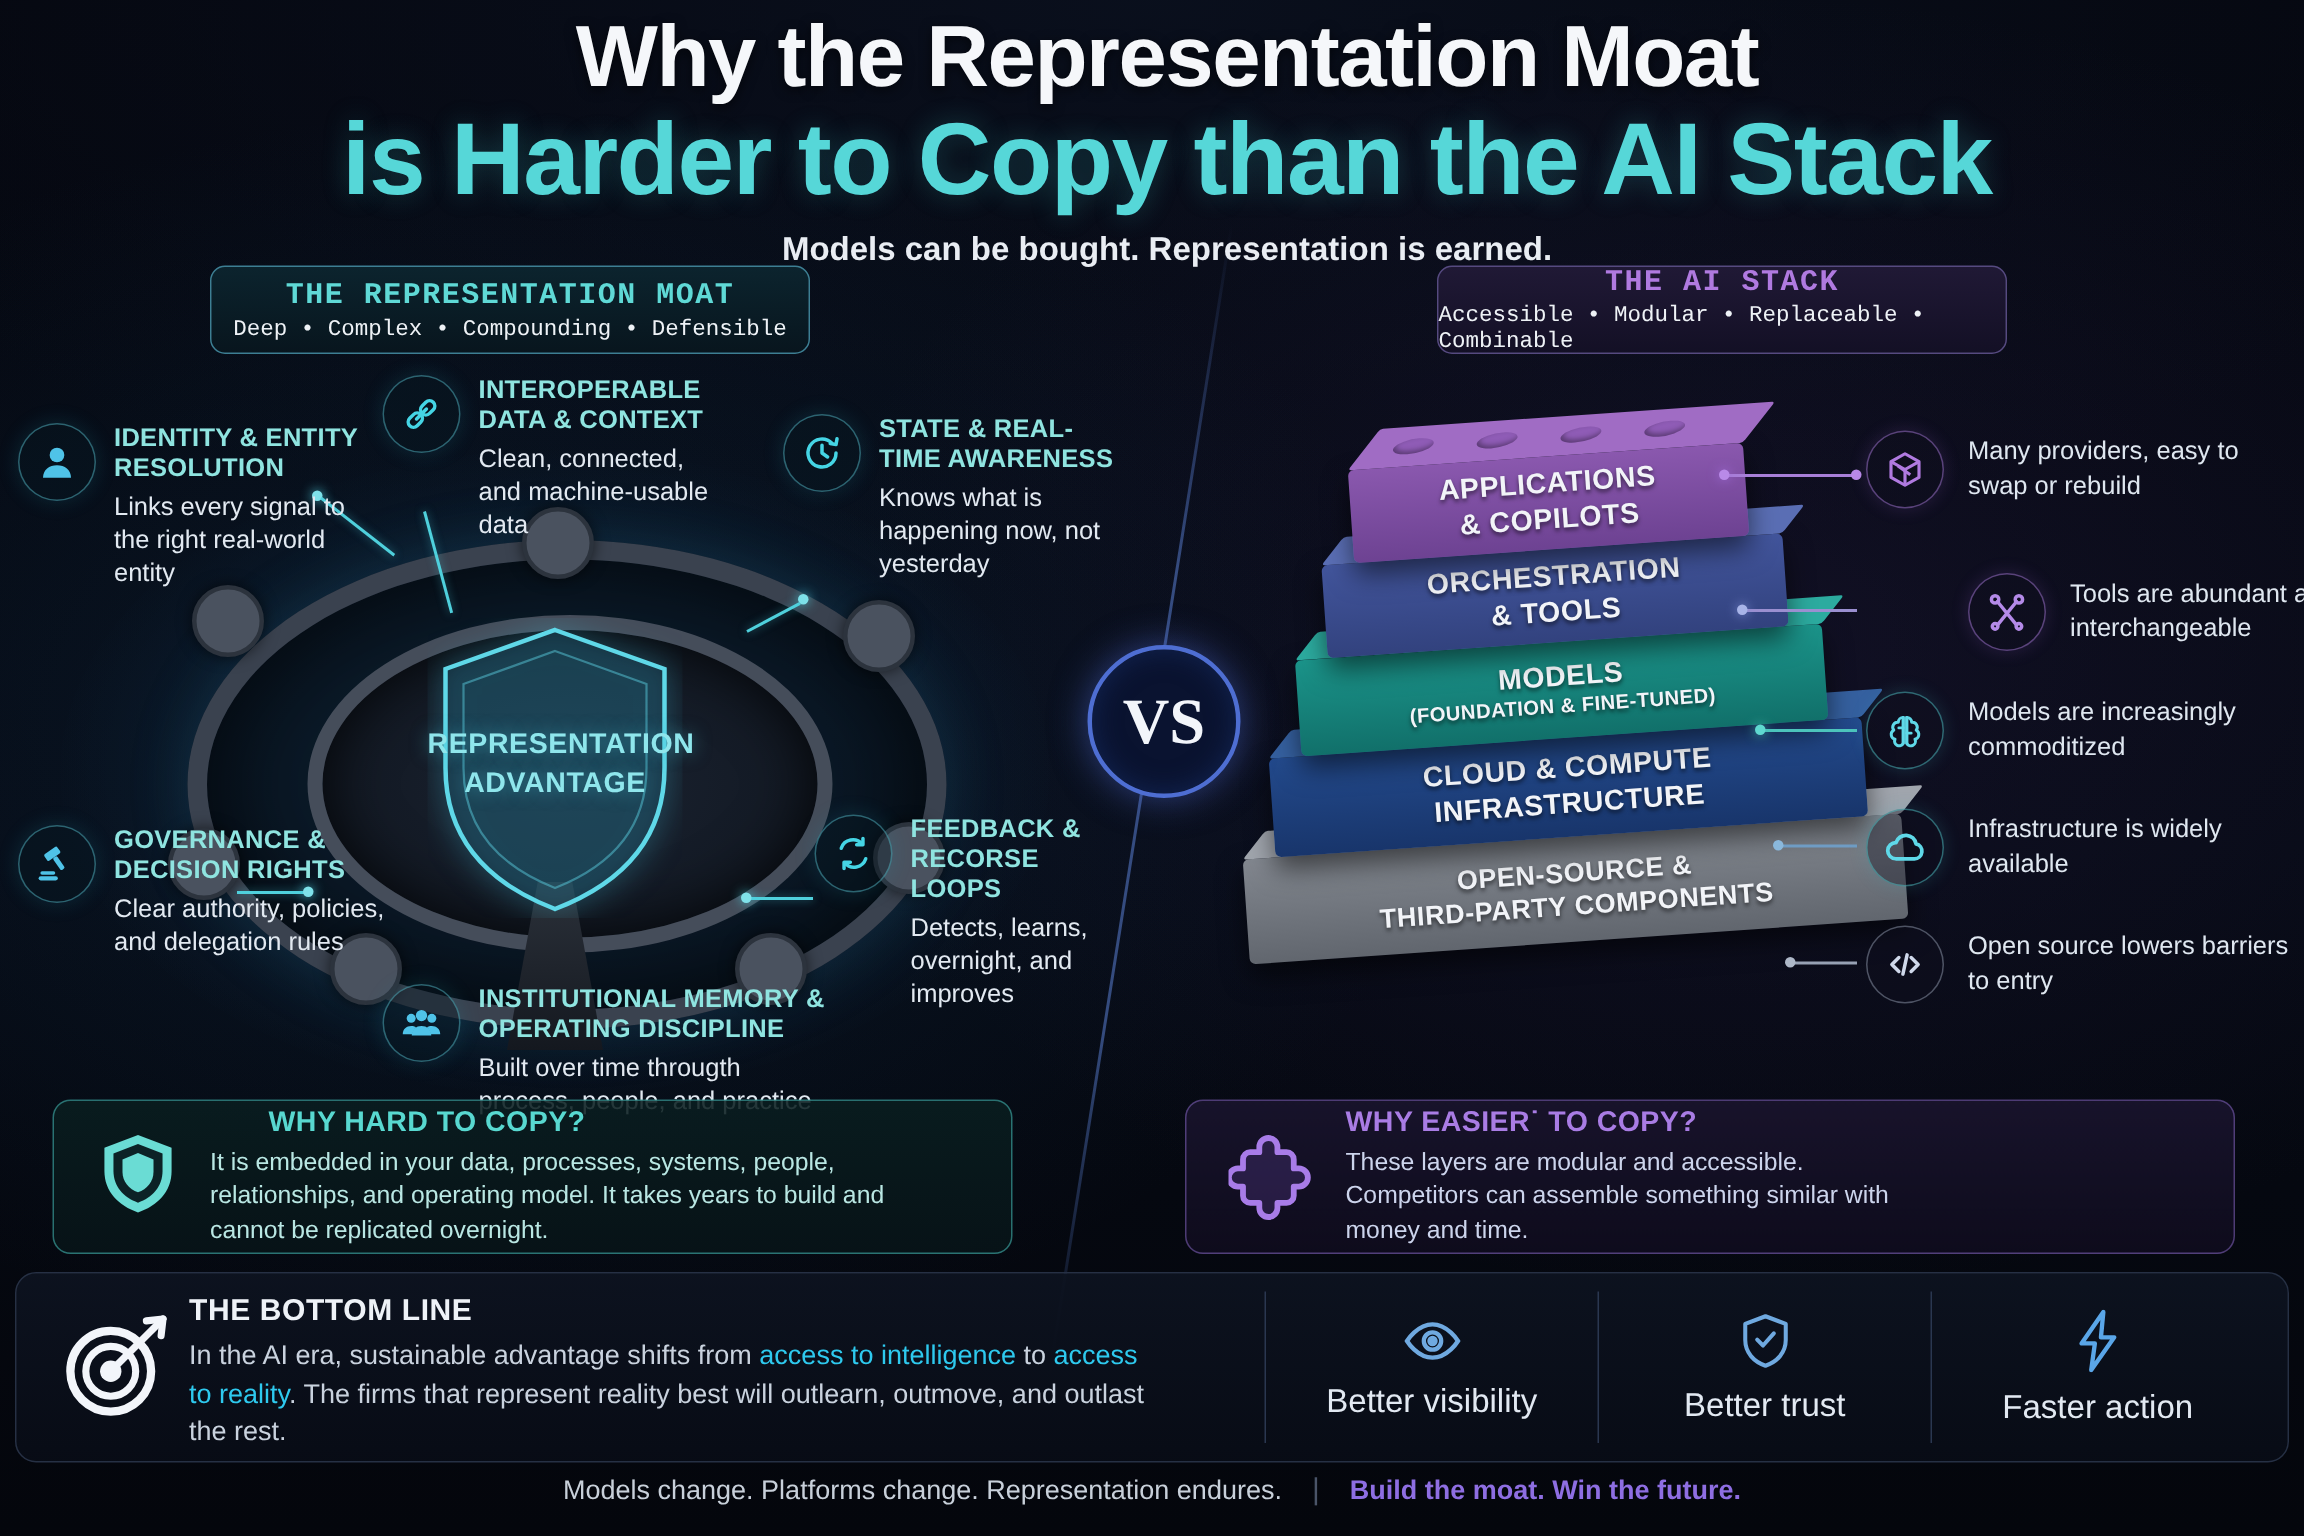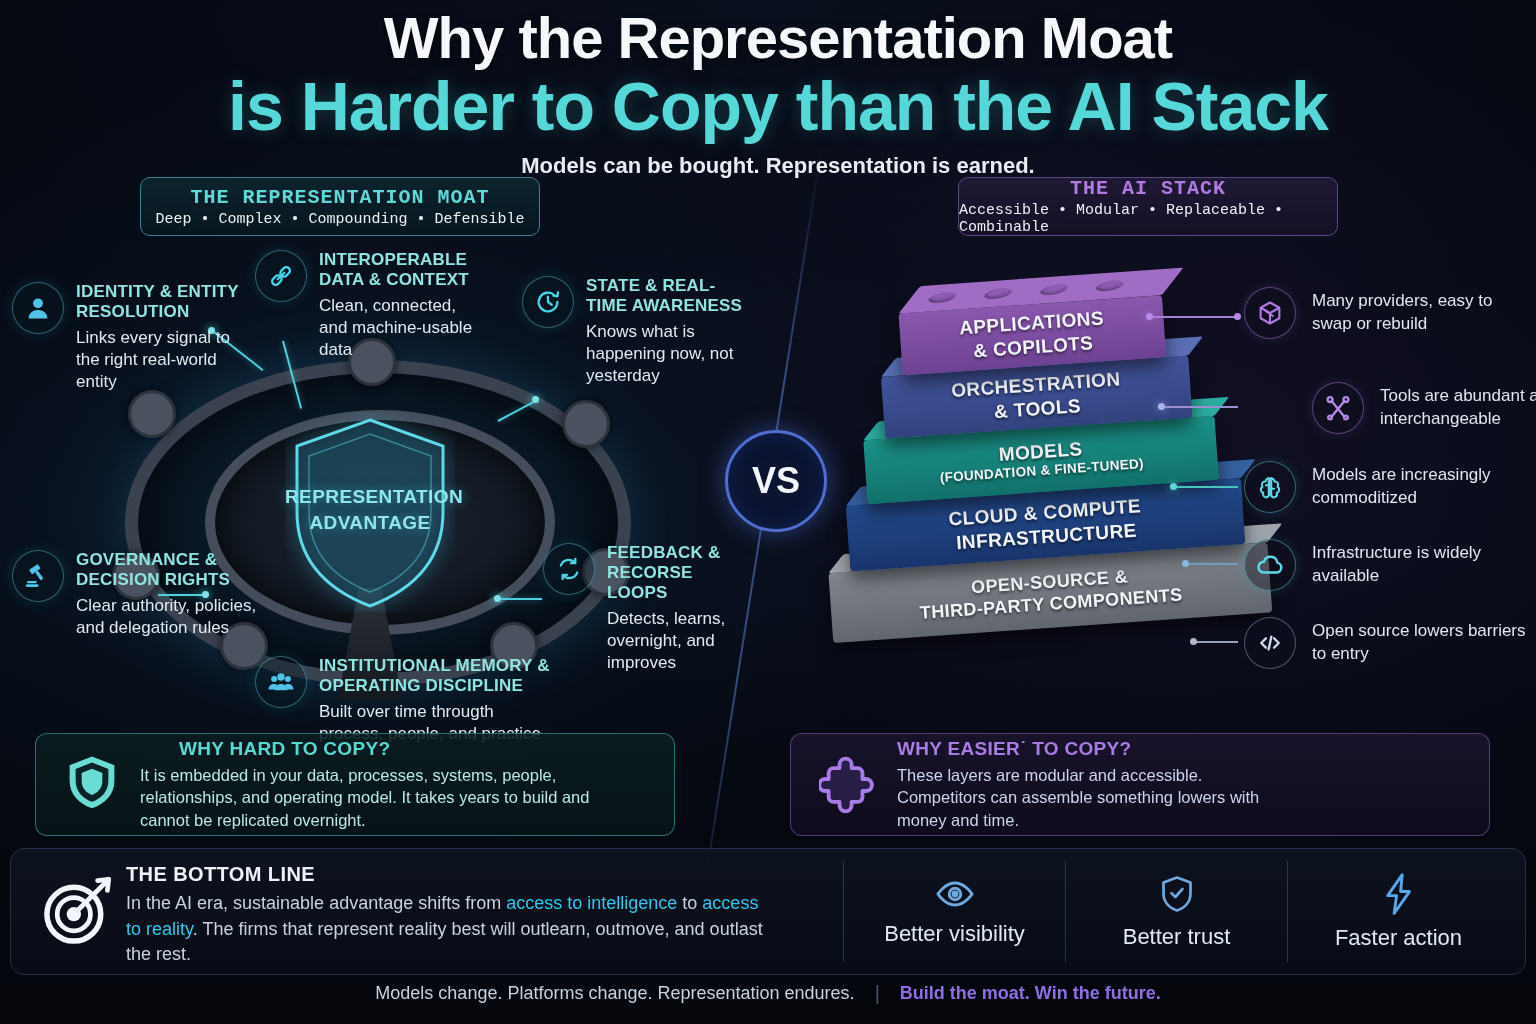--- a/index.html
+++ b/index.html
@@ -19,22 +19,22 @@
   .badge{position:absolute;height:57px;border-radius:10px;display:flex;flex-direction:column;align-items:center;justify-content:center;gap:2px;font-family:Liberation Mono, monospace;}
   .badge-l{left:140px;top:177px;width:398px;border:1px solid #3d7f93;background:linear-gradient(180deg,rgba(12,38,48,.9),rgba(8,22,30,.9));}
   .badge-r{left:958px;top:177px;width:378px;border:1px solid #564a80;background:linear-gradient(180deg,rgba(34,26,56,.9),rgba(20,16,38,.9));}
   .badge-title-l{font-size:20px;font-weight:800;letter-spacing:1px;color:#5fd9d6;}
   .badge-title-r{font-size:20px;font-weight:800;letter-spacing:1px;color:#b07ae0;}
   .badge-tag{font-size:15px;color:#eef2f6;}
   
   .divline{position:absolute;left:820px;top:150px;width:2px;height:780px;transform:rotate(9deg);transform-origin:top center;
     background:linear-gradient(180deg,rgba(90,130,220,0),rgba(96,136,226,.5) 30%,rgba(96,136,226,.5) 70%,rgba(90,130,220,0));}
   .vs{position:absolute;left:725px;top:430px;width:96px;height:96px;border-radius:50%;border:3px solid #4e6ed2;
-    background:#0a1330;display:flex;align-items:center;justify-content:center;font-size:36px;font-weight:800;color:#f2f5fa;
-    box-shadow:0 0 24px rgba(80,110,220,.5), inset 0 0 18px rgba(20,40,90,.8);z-index:6;}
+    background:#0a1330;display:flex;align-items:center;justify-content:center;font-size:43px;font-weight:800;color:#f2f5fa;
+    box-shadow:0 0 24px rgba(80,110,220,.5), inset 0 0 18px rgba(20,40,90,.8);z-index:6;font-family:Liberation Serif, serif;}
   
   .callout{position:absolute;display:flex;gap:12px;align-items:flex-start;}
   .c-icon{flex:0 0 50px;width:50px;height:50px;border:1.5px solid rgba(90,200,215,.45);border-radius:50%;
     display:flex;align-items:center;justify-content:center;background:rgba(8,24,34,.4);box-shadow:0 0 14px rgba(40,160,190,.18);}
   .c-title{font-weight:800;font-size:17px;color:#8fe4e0;line-height:1.18;letter-spacing:.2px;}
   .c-body{margin-top:5px;font-size:17px;color:#e2e9f1;line-height:1.28;}
   
   .castle{position:absolute;left:70px;top:330px;width:600px;height:370px;}
   .water{position:absolute;inset:-30px;border-radius:50%;
     background:radial-gradient(ellipse at 50% 50%, #123048 0%, #0b1c2e 40%, rgba(5,9,16,0) 72%);}
@@ -380,21 +380,21 @@
     </div>
     <div class="r-text">Open source lowers barriers to entry</div>
   </div>
 
   <div class="whybox why-easy">
     <svg width="58" height="58" viewBox="0 0 24 24" style="flex:0 0 58px;" fill="rgba(120,80,190,.22)" stroke="#a87ce8" stroke-width="1.6" stroke-linejoin="round">
       <path d="M19.4 14.5a2 2 0 0 0 0-5H18V7a2 2 0 0 0-2-2h-2.5V3.6a2 2 0 1 0-5 0V5H6a2 2 0 0 0-2 2v2.5H2.6a2 2 0 1 0 0 5H4V17a2 2 0 0 0 2 2h2.5v1.4a2 2 0 1 0 5 0V19H16a2 2 0 0 0 2-2v-2.5Z"></path>
     </svg>
     <div>
       <div class="why-title-easy">WHY EASIER˙ TO COPY?</div>
-      <div class="why-body-easy">These layers are modular and accessible. Competitors can assemble something lowers with money and time.</div>
+      <div class="why-body-easy">These layers are modular and accessible. Competitors can assemble something similar with money and time.</div>
     </div>
   </div>
 
   <div class="bottom">
     <svg width="76" height="76" viewBox="0 0 48 48" style="position:absolute;left:28px;top:24px;">
       <circle cx="22" cy="26" r="17" fill="none" stroke="#f2f5fa" stroke-width="3.5"></circle>
       <circle cx="22" cy="26" r="10.5" fill="none" stroke="#f2f5fa" stroke-width="3"></circle>
       <circle cx="22" cy="26" r="4.5" fill="#f2f5fa"></circle>
       <path d="M44 4 24.5 23.5" stroke="#f2f5fa" stroke-width="3" stroke-linecap="round"></path>
       <path d="M44 4l-7 .8M44 4l-.8 7" stroke="#f2f5fa" stroke-width="3" stroke-linecap="round"></path>

